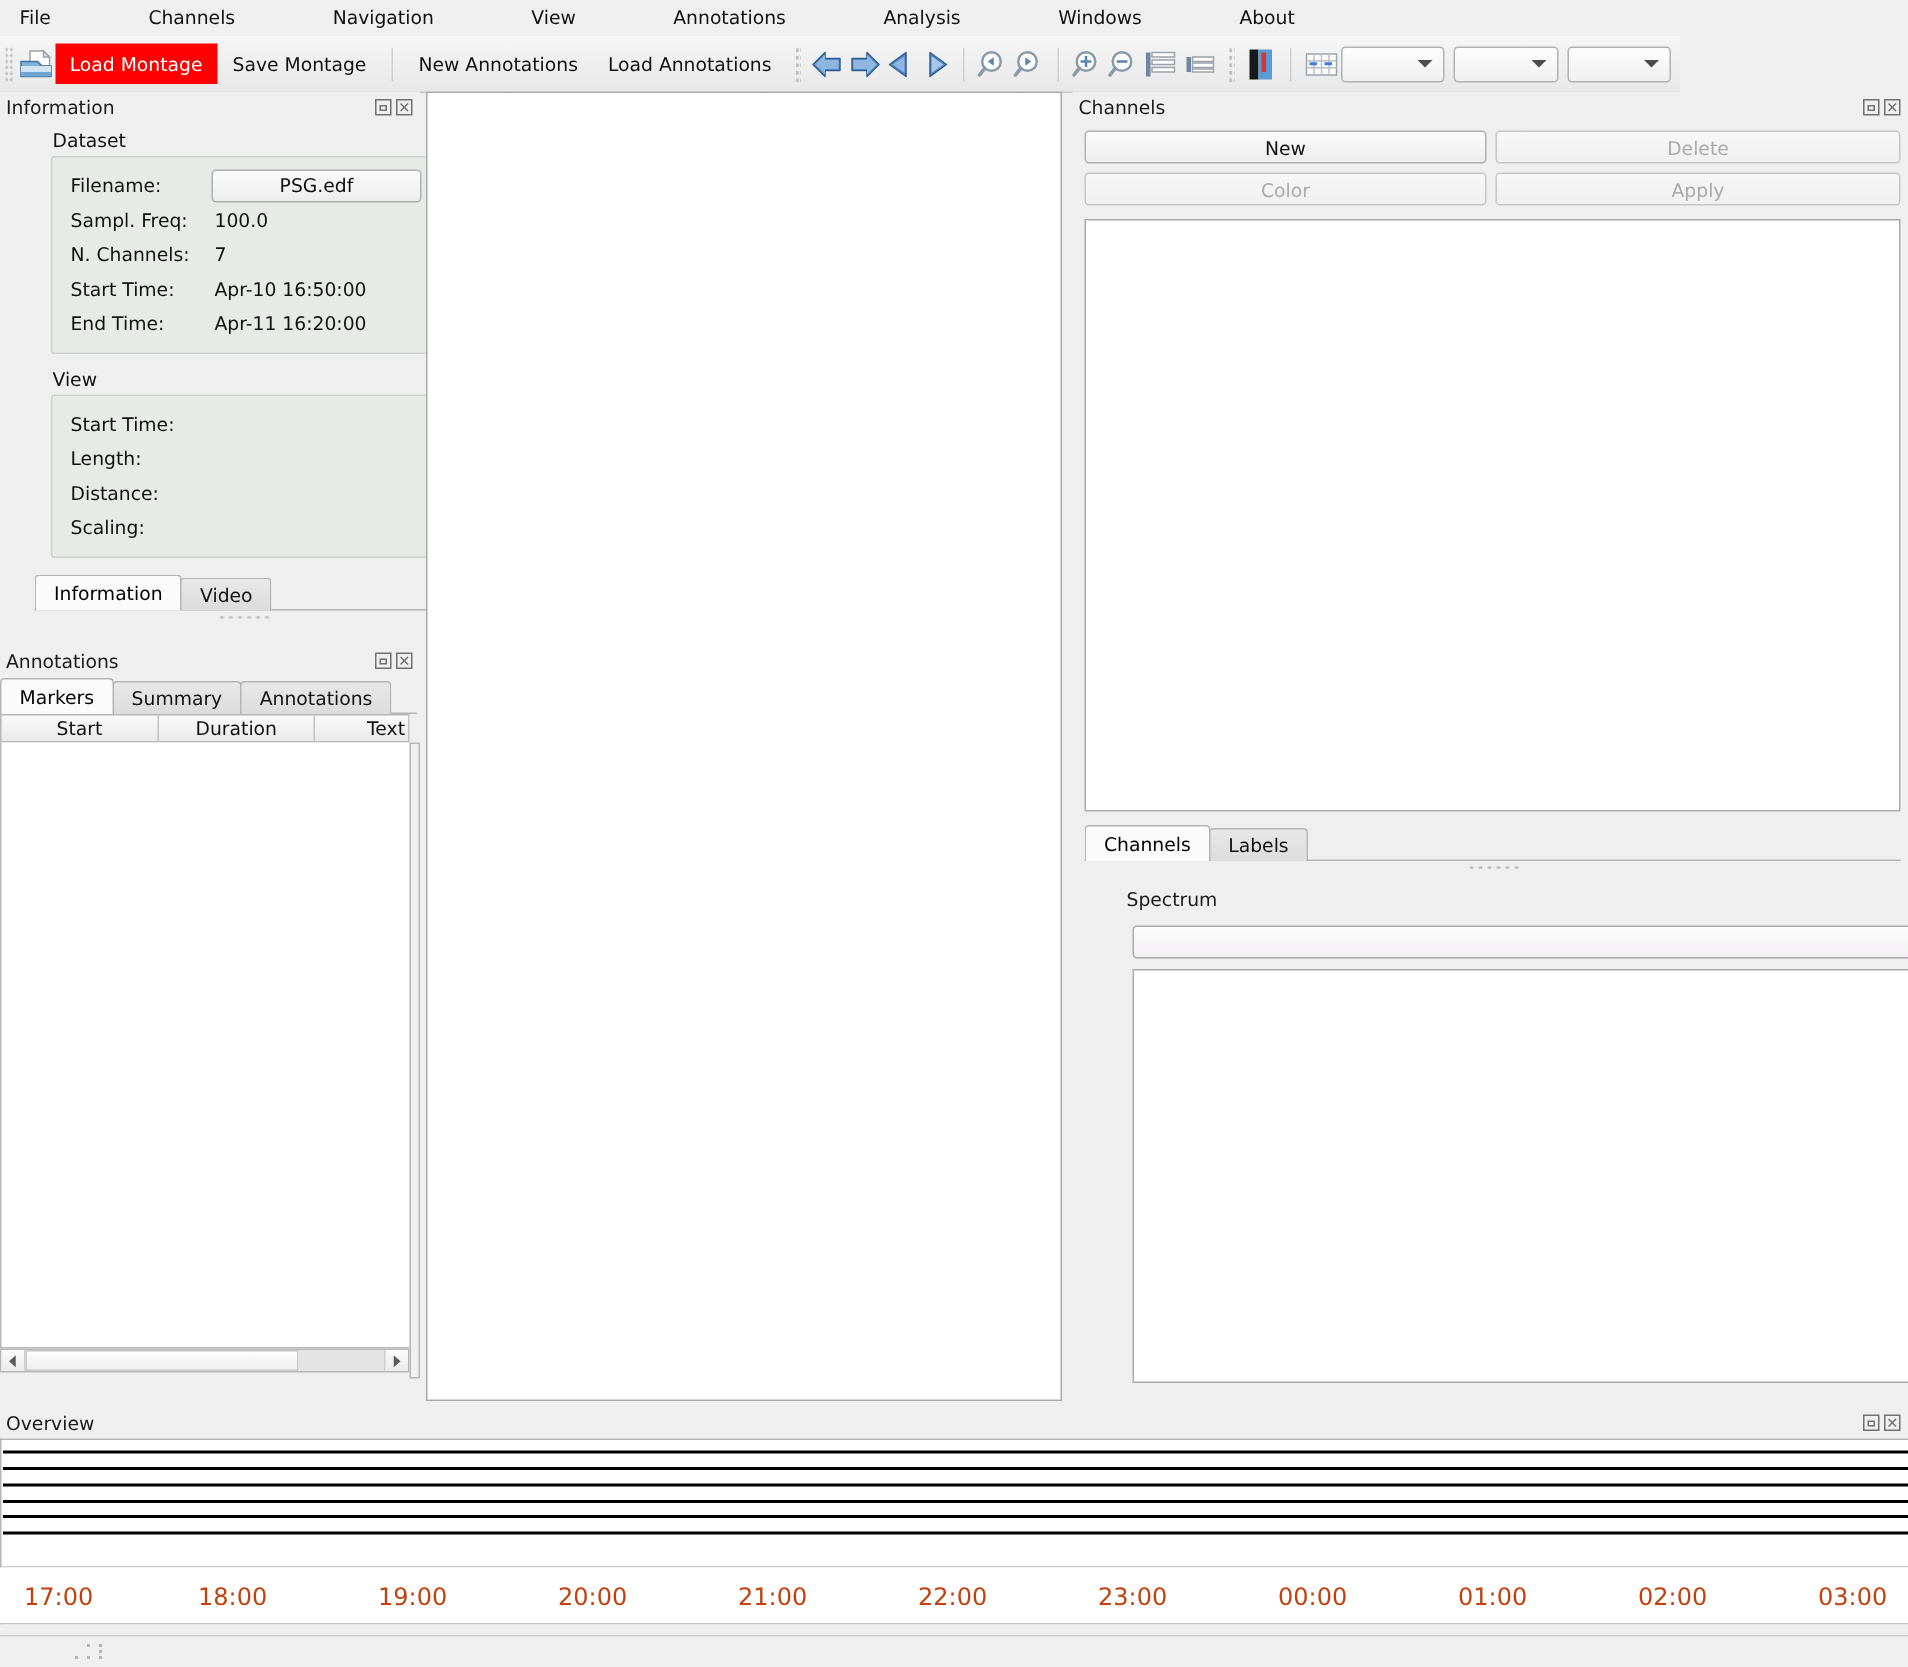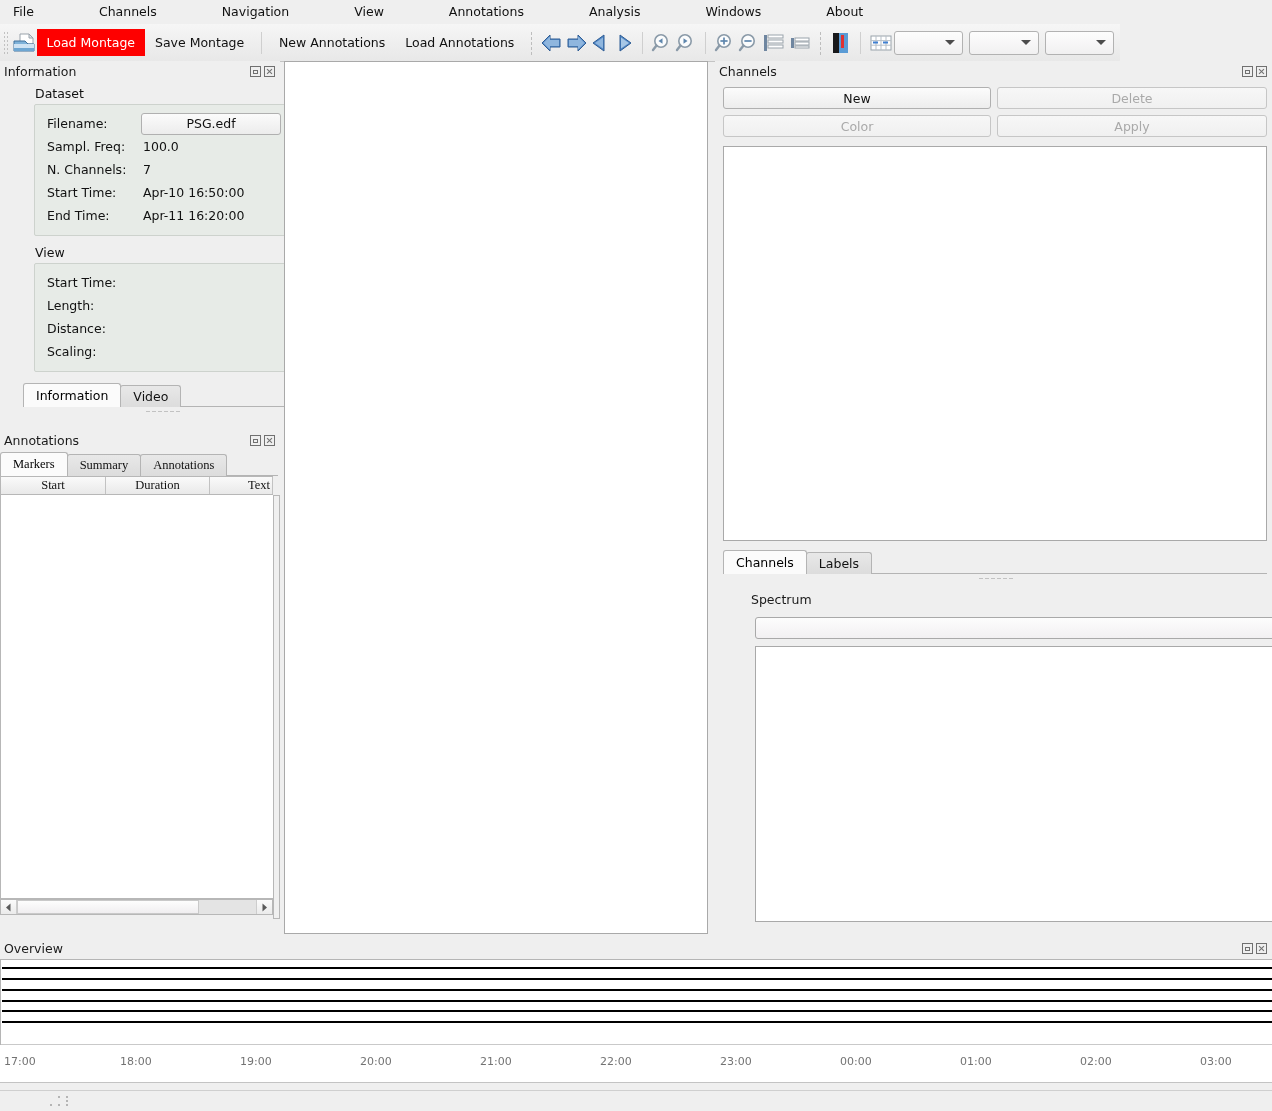--- a/index.html
+++ b/index.html
@@ -101,21 +101,21 @@
     margin-right:-1px;position:relative;z-index:1;box-sizing:border-box;
   }
   .tab.sel{background:#fbfbfb;height:24px;z-index:3;color:#000;}
 
   .splitdots{height:9px;display:flex;align-items:center;justify-content:center;}
   .splitdots i{display:block;width:36px;height:3px;
      background-image:radial-gradient(#c2c2c2 40%,transparent 41%);background-size:6px 3px;}
 
   
   #ann-dock{position:absolute;left:0;top:430px;width:280px;height:505px;}
-  #ann-body{position:absolute;left:0;top:21px;width:280px;font-family:Liberation Serif, serif;}
+  #ann-body{position:absolute;left:0;top:21px;width:280px;}
   .tbl-head{display:flex;height:19px;border:1px solid #b7b7b7;border-right:none;box-sizing:border-box;
      background:linear-gradient(to bottom,#fafafa,#e9e9e9);}
   .tbl-head .th{
      flex:0 0 auto;display:flex;align-items:center;justify-content:center;
      font-size:12.5px;color:#111;border-right:1px solid #c2c2c2;box-sizing:border-box;height:100%;
   }
   .tbl-body{border:1px solid #b7b7b7;border-top:none;border-right:none;background:#ffffff;box-sizing:border-box;}
 
   
   .hscroll{height:16px;border:1px solid #b7b7b7;background:#f0f0f0;display:flex;align-items:center;box-sizing:border-box;}
@@ -151,21 +151,21 @@
     display:flex;align-items:center;justify-content:flex-end;padding-right:8px;
   }
   .wide-combo .arw{width:0;height:0;border-left:5px solid transparent;border-right:5px solid transparent;border-top:6px solid #2f2f2f;}
 
   
   #ov-dock{position:absolute;left:0;top:938px;width:1272px;height:152px;}
   #ov-canvas{position:absolute;left:0;top:21px;width:1272px;height:86px;background:#ffffff;
      border-top:1px solid #b5b5b5;border-bottom:1px solid #c9c9c9;box-sizing:border-box;overflow:hidden;}
   #ov-canvas .trace{position:absolute;left:2px;right:0;height:2px;background:#000000;}
   #ov-axis{position:absolute;left:0;top:107px;width:1272px;height:38px;background:#ffffff;overflow:hidden;}
-  #ov-axis .lbl{position:absolute;top:10px;font-size:11px;color:#737373;white-space:nowrap;}
+  #ov-axis .lbl{position:absolute;top:10px;font-size:16px;color:#c2410c;white-space:nowrap;margin-left:12px;}
   #ov-axis .base{position:absolute;left:0;right:0;bottom:0;height:1px;background:#c3c3c3;}
   #ov-left-edge{position:absolute;left:0;top:21px;width:1px;height:124px;background:#b5b5b5;}
 
   
   #statusbar{position:absolute;left:0;top:1090px;width:1272px;height:21px;background:#efefef;border-top:1px solid #cfcfcf;}
   #grip{position:absolute;left:44px;top:1096px;width:26px;height:13px;}
   #grip i{position:absolute;width:2px;height:2px;background:#b5b5b5;}
 </style>
 </head>
 <body>

